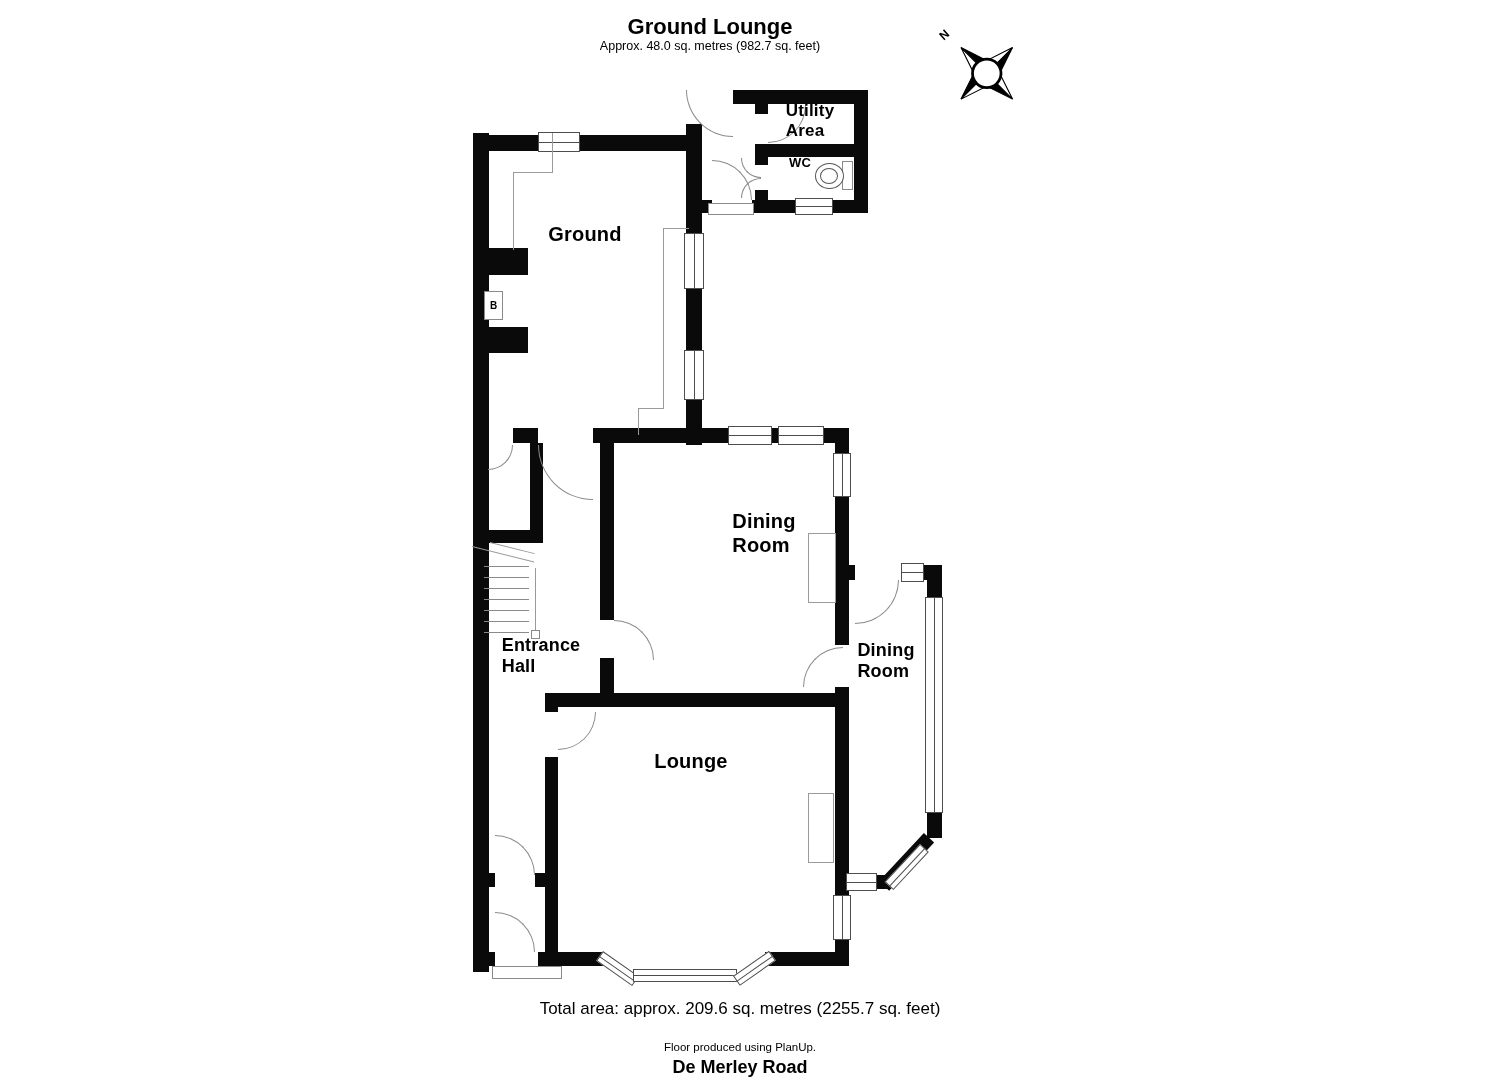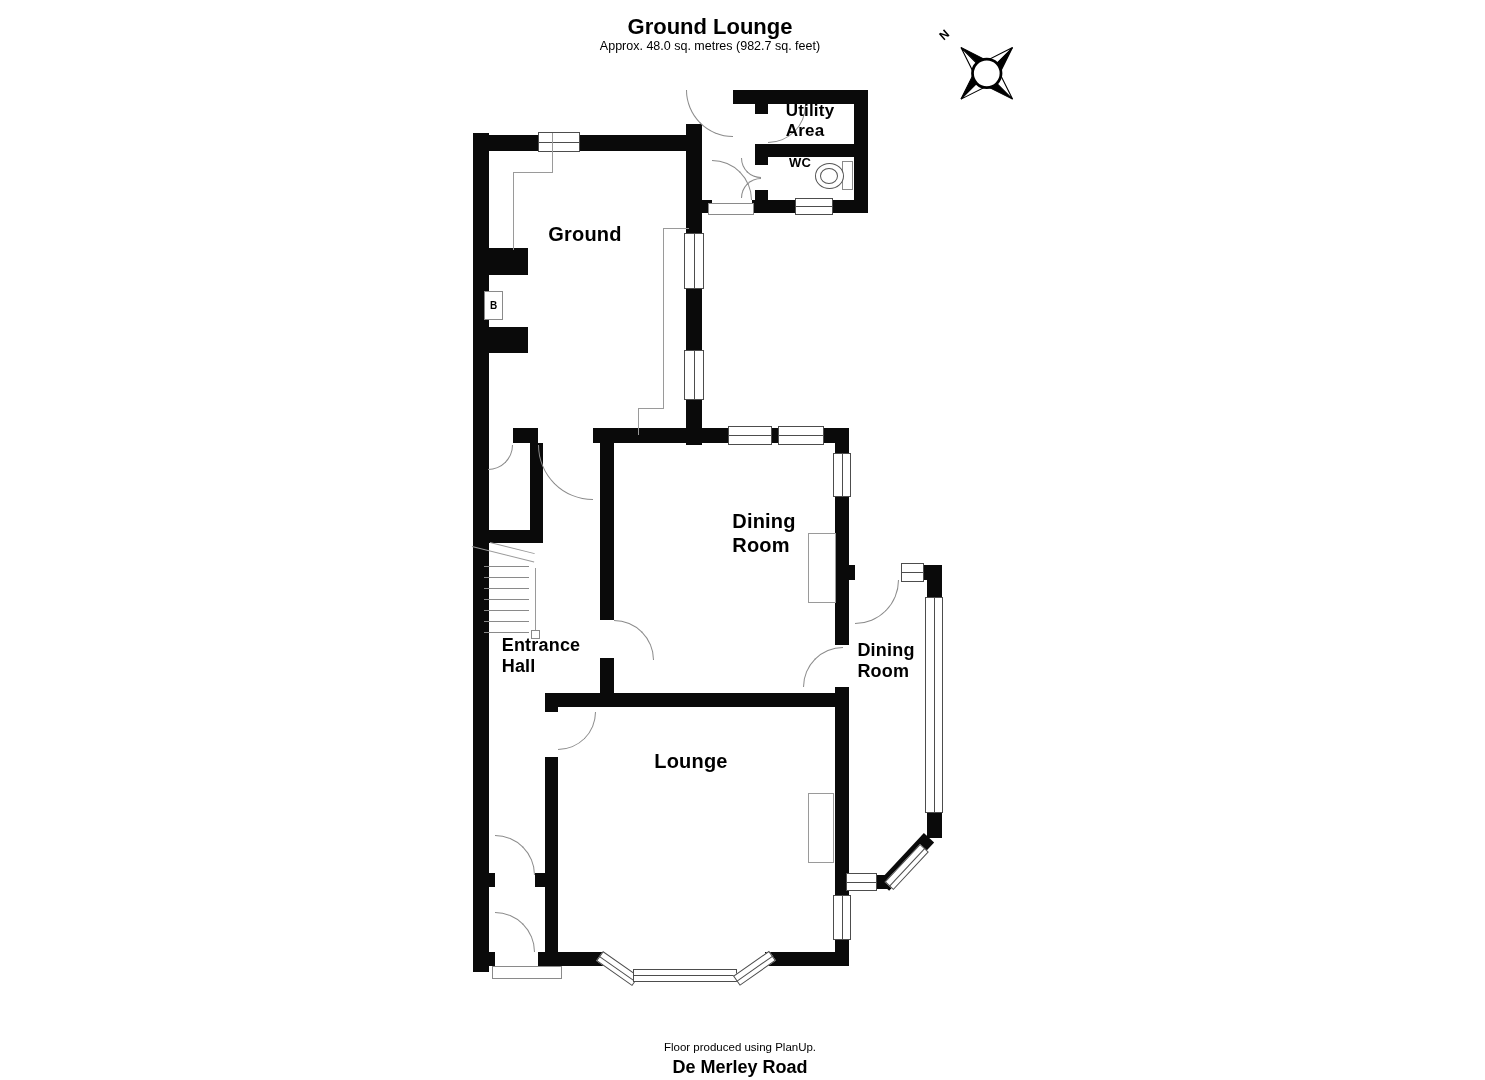--- a/index.html
+++ b/index.html
@@ -154,16 +154,17 @@
 Area</div>
   <div class="room-label" style="left:800px;top:163px;font-size:13px;">WC</div>
   <div class="room-label" style="left:720px;top:534px;font-size:20px;margin-left:44px;">Dining
 Room</div>
   <div class="room-label" style="left:541px;top:656px;font-size:18px;">Entrance
 Hall</div>
   <div class="room-label" style="left:886px;top:661px;font-size:18px;">Dining
 Room</div>
   <div class="room-label" style="left:691px;top:762px;font-size:20px;">Lounge</div>
 
+  <div class="txt" style="left:470px;top:999px;width:540px;font-size:17px;">Total area: approx. 209.6 sq. metres (2255.7 sq. feet)</div>
   <div class="txt" style="left:470px;top:1041px;width:540px;font-size:11.5px;">Floor produced using PlanUp.</div>
   <div class="txt" style="left:470px;top:1057px;width:540px;font-size:18px;font-weight:bold;">De Merley Road</div>
 
 </div>
 
 </body></html>

